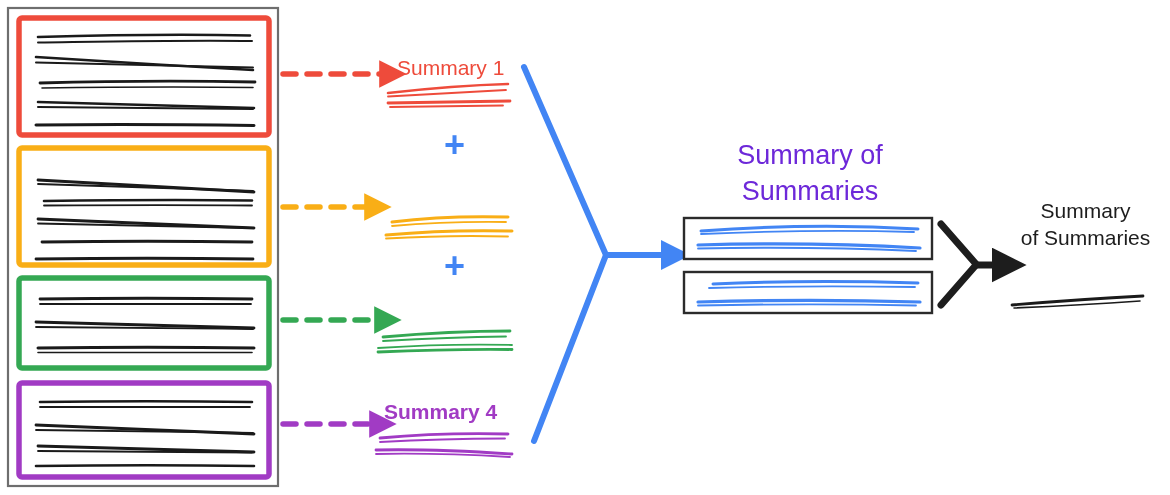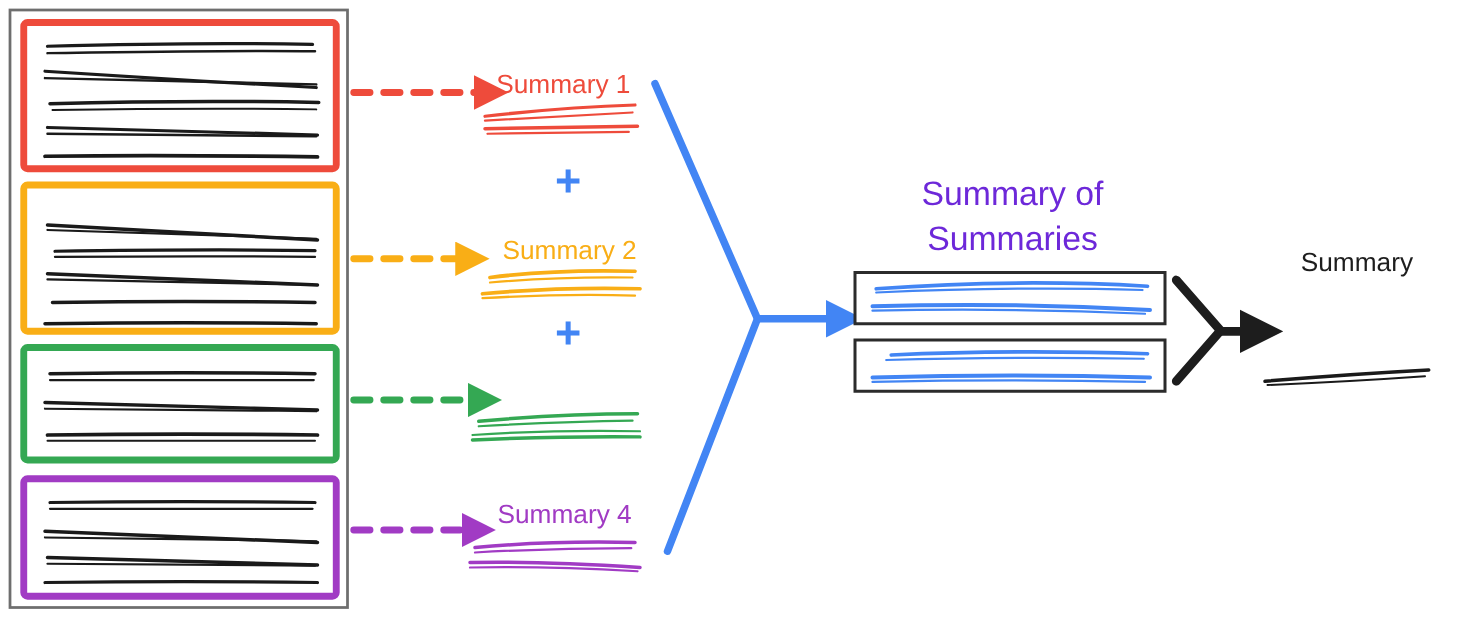--- a/index.html
+++ b/index.html
@@ -199,31 +199,31 @@
     </g>
 
     <g stroke="#1a1a1a" fill="none" stroke-linecap="round">
       <path d="M1012,305 C1060,301 1105,298 1143,296" stroke-width="2.8"></path>
       <path d="M1014,308 C1062,306 1105,303.5 1140,301" stroke-width="1.6"></path>
     </g>
   </svg>
 
   <div class="lbl summary-label" style="left:397px; top:56px; color:#EE4B3B;">Summary 1</div>
 
-  <div class="lbl summary-label" style="left:402px; top:189px; color:#F9AE16;">Summary 2</div>
-
-
-  <div class="lbl summary-label" style="left:398px; top:400px; color:#A13BC4;">Summary 4</div>
+
+
+  <div class="lbl summary-label" style="left:384px; top:400px; color:#A13BC4;font-weight:bold;">Summary 4</div>
 
   <div class="lbl" style="left:444px; top:124px; font-size:36px; font-weight:700; color:#4285F4;">+</div>
 
   <div class="lbl" style="left:444px; top:245px; font-size:36px; font-weight:700; color:#4285F4;">+</div>
 
   <div class="lbl sos-label" style="left:705px; top:138px; width:210px;">
     <div>Summary of</div>
     <div>Summaries</div>
   </div>
 
   <div class="lbl final-label" style="left:1013px; top:197px; width:145px;">
     <div>Summary</div>
+    <div>of Summaries</div>
   </div>
 
 </div>
 
 </body></html>

